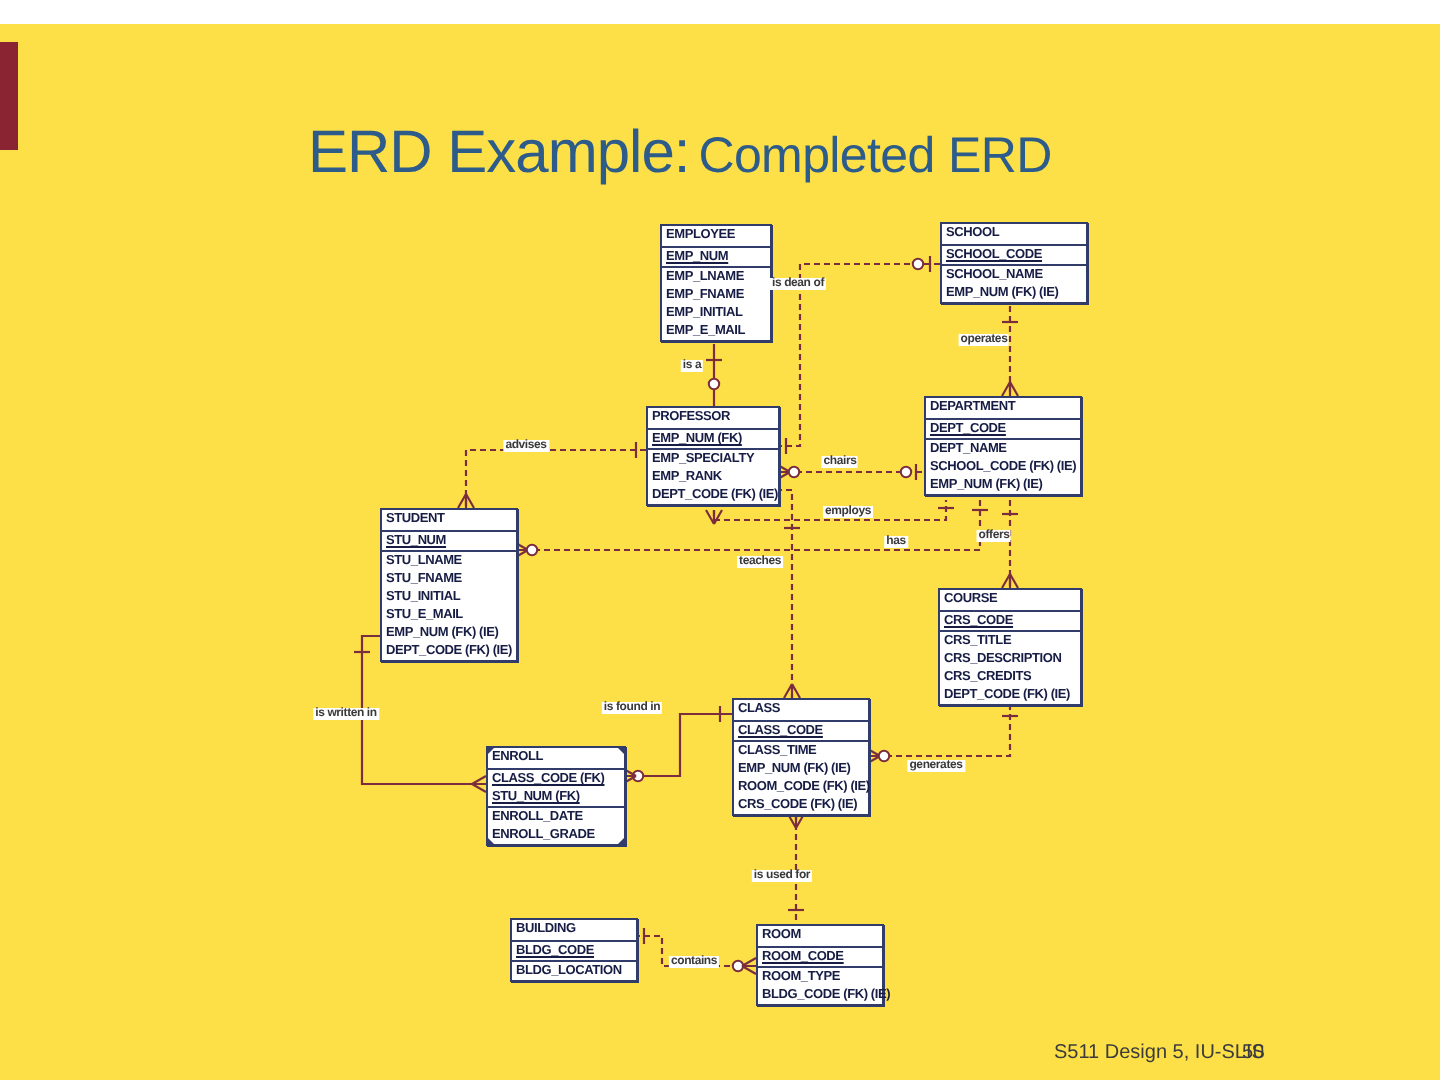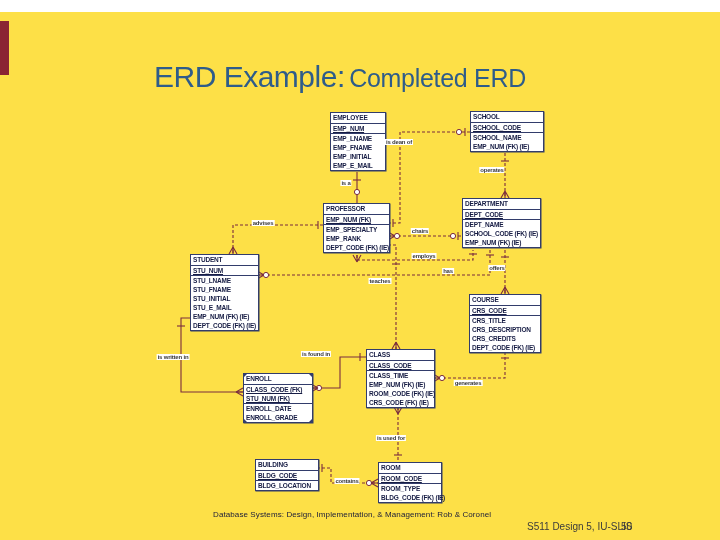--- a/index.html
+++ b/index.html
@@ -230,16 +230,15 @@
       <span class="rel-label" style="left: 448px; top: 259px;">has</span>
       <span class="rel-label" style="left: 497px; top: 256px;">offers</span>
       <span class="rel-label" style="left: 380px; top: 269px;">teaches</span>
       <span class="rel-label" style="left: 173px; top: 345px;">is written in</span>
       <span class="rel-label" style="left: 316px; top: 342px;">is found in</span>
       <span class="rel-label" style="left: 468px; top: 371px;">generates</span>
       <span class="rel-label" style="left: 391px; top: 426px;">is used for</span>
       <span class="rel-label" style="left: 347px; top: 469px;">contains</span>
     </div>
 
-  <div class="footer-caption">Database Systems: Design, Implementation, &amp; Management: Rob &amp; Coronel</div>
   <div class="footer-session">S511 Design 5, IU-SLIS</div>
   <div class="footer-page">50</div>
 </div>
 
 </body></html>

